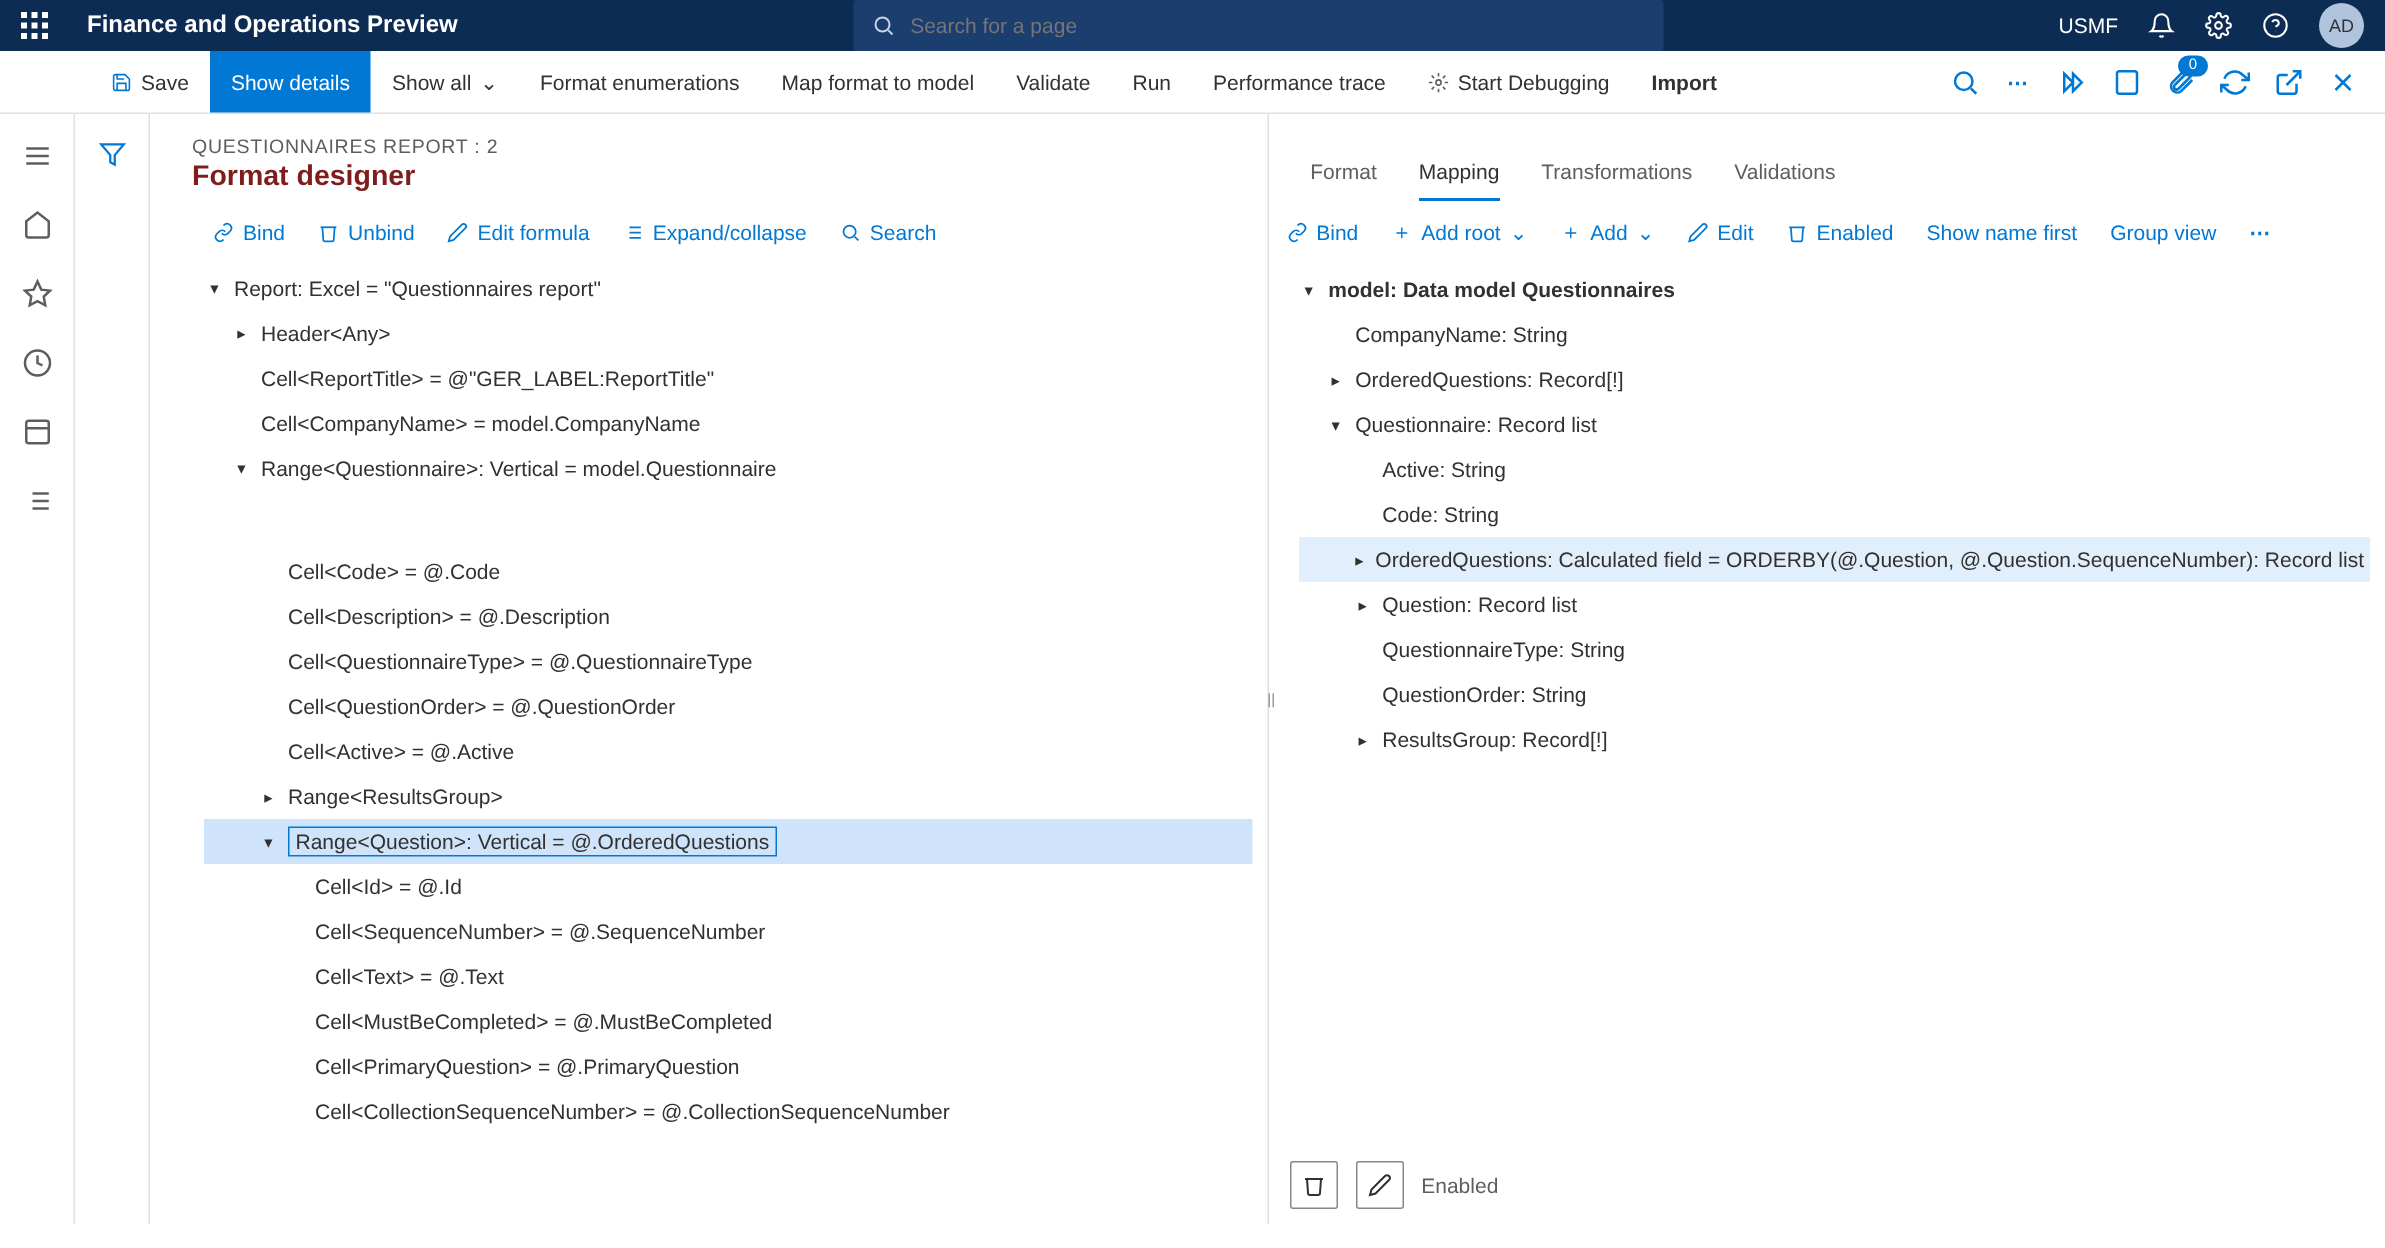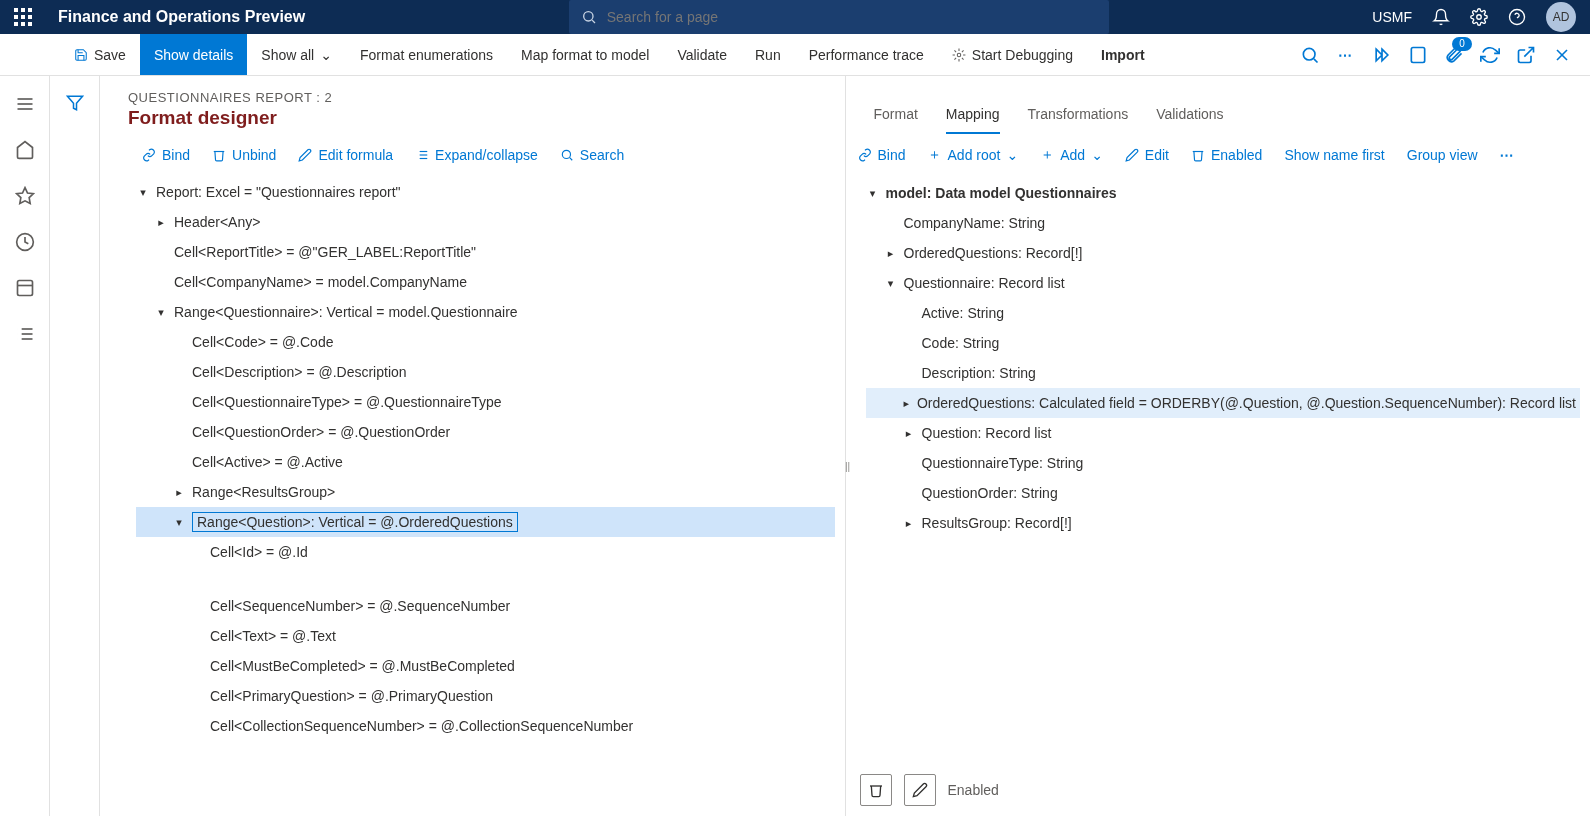--- a/index.html
+++ b/index.html
@@ -298,21 +298,21 @@
             <span class="lbl">Cell&lt;ReportTitle&gt; = @"GER_LABEL:ReportTitle"</span>
           </div>
           <div class="node" style="padding-left: 18px;">
             <span class="caret blank">▸</span>
             <span class="lbl">Cell&lt;CompanyName&gt; = model.CompanyName</span>
           </div>
           <div class="node" style="padding-left: 18px;">
             <span class="caret">▾</span>
             <span class="lbl">Range&lt;Questionnaire&gt;: Vertical = model.Questionnaire</span>
           </div>
-          <div class="node" style="padding-left: 36px;">
+          <div class="node" style="padding-left: 36px; margin-top: 39px;">
             <span class="caret blank">▸</span>
             <span class="lbl">Cell&lt;Code&gt; = @.Code</span>
           </div>
           <div class="node" style="padding-left: 36px;">
             <span class="caret blank">▸</span>
             <span class="lbl">Cell&lt;Description&gt; = @.Description</span>
           </div>
           <div class="node" style="padding-left: 36px;">
             <span class="caret blank">▸</span>
             <span class="lbl">Cell&lt;QuestionnaireType&gt; = @.QuestionnaireType</span>
@@ -330,21 +330,21 @@
             <span class="lbl">Range&lt;ResultsGroup&gt;</span>
           </div>
           <div class="node selected" style="padding-left: 36px;">
             <span class="caret">▾</span>
             <span class="lbl">Range&lt;Question&gt;: Vertical = @.OrderedQuestions</span>
           </div>
           <div class="node" style="padding-left: 54px;">
             <span class="caret blank">▸</span>
             <span class="lbl">Cell&lt;Id&gt; = @.Id</span>
           </div>
-          <div class="node" style="padding-left: 54px; margin-top: 24px;">
+          <div class="node" style="padding-left: 54px;">
             <span class="caret blank">▸</span>
             <span class="lbl">Cell&lt;SequenceNumber&gt; = @.SequenceNumber</span>
           </div>
           <div class="node" style="padding-left: 54px;">
             <span class="caret blank">▸</span>
             <span class="lbl">Cell&lt;Text&gt; = @.Text</span>
           </div>
           <div class="node" style="padding-left: 54px;">
             <span class="caret blank">▸</span>
             <span class="lbl">Cell&lt;MustBeCompleted&gt; = @.MustBeCompleted</span>
@@ -427,24 +427,20 @@
             <span class="lbl">Questionnaire: Record list</span>
           </div>
           <div class="node" style="padding-left: 36px;">
             <span class="caret blank">▸</span>
             <span class="lbl">Active: String</span>
           </div>
           <div class="node" style="padding-left: 36px;">
             <span class="caret blank">▸</span>
             <span class="lbl">Code: String</span>
           </div>
-          <div class="node" style="padding-left: 36px;">
-            <span class="caret blank">▸</span>
-            <span class="lbl">Description: String</span>
-          </div>
           <div class="node hl" style="padding-left: 36px;">
             <span class="caret">▸</span>
             <span class="lbl">OrderedQuestions: Calculated field = ORDERBY(@.Question, @.Question.SequenceNumber): Record list</span>
           </div>
           <div class="node" style="padding-left: 36px;">
             <span class="caret">▸</span>
             <span class="lbl">Question: Record list</span>
           </div>
           <div class="node" style="padding-left: 36px;">
             <span class="caret blank">▸</span>

